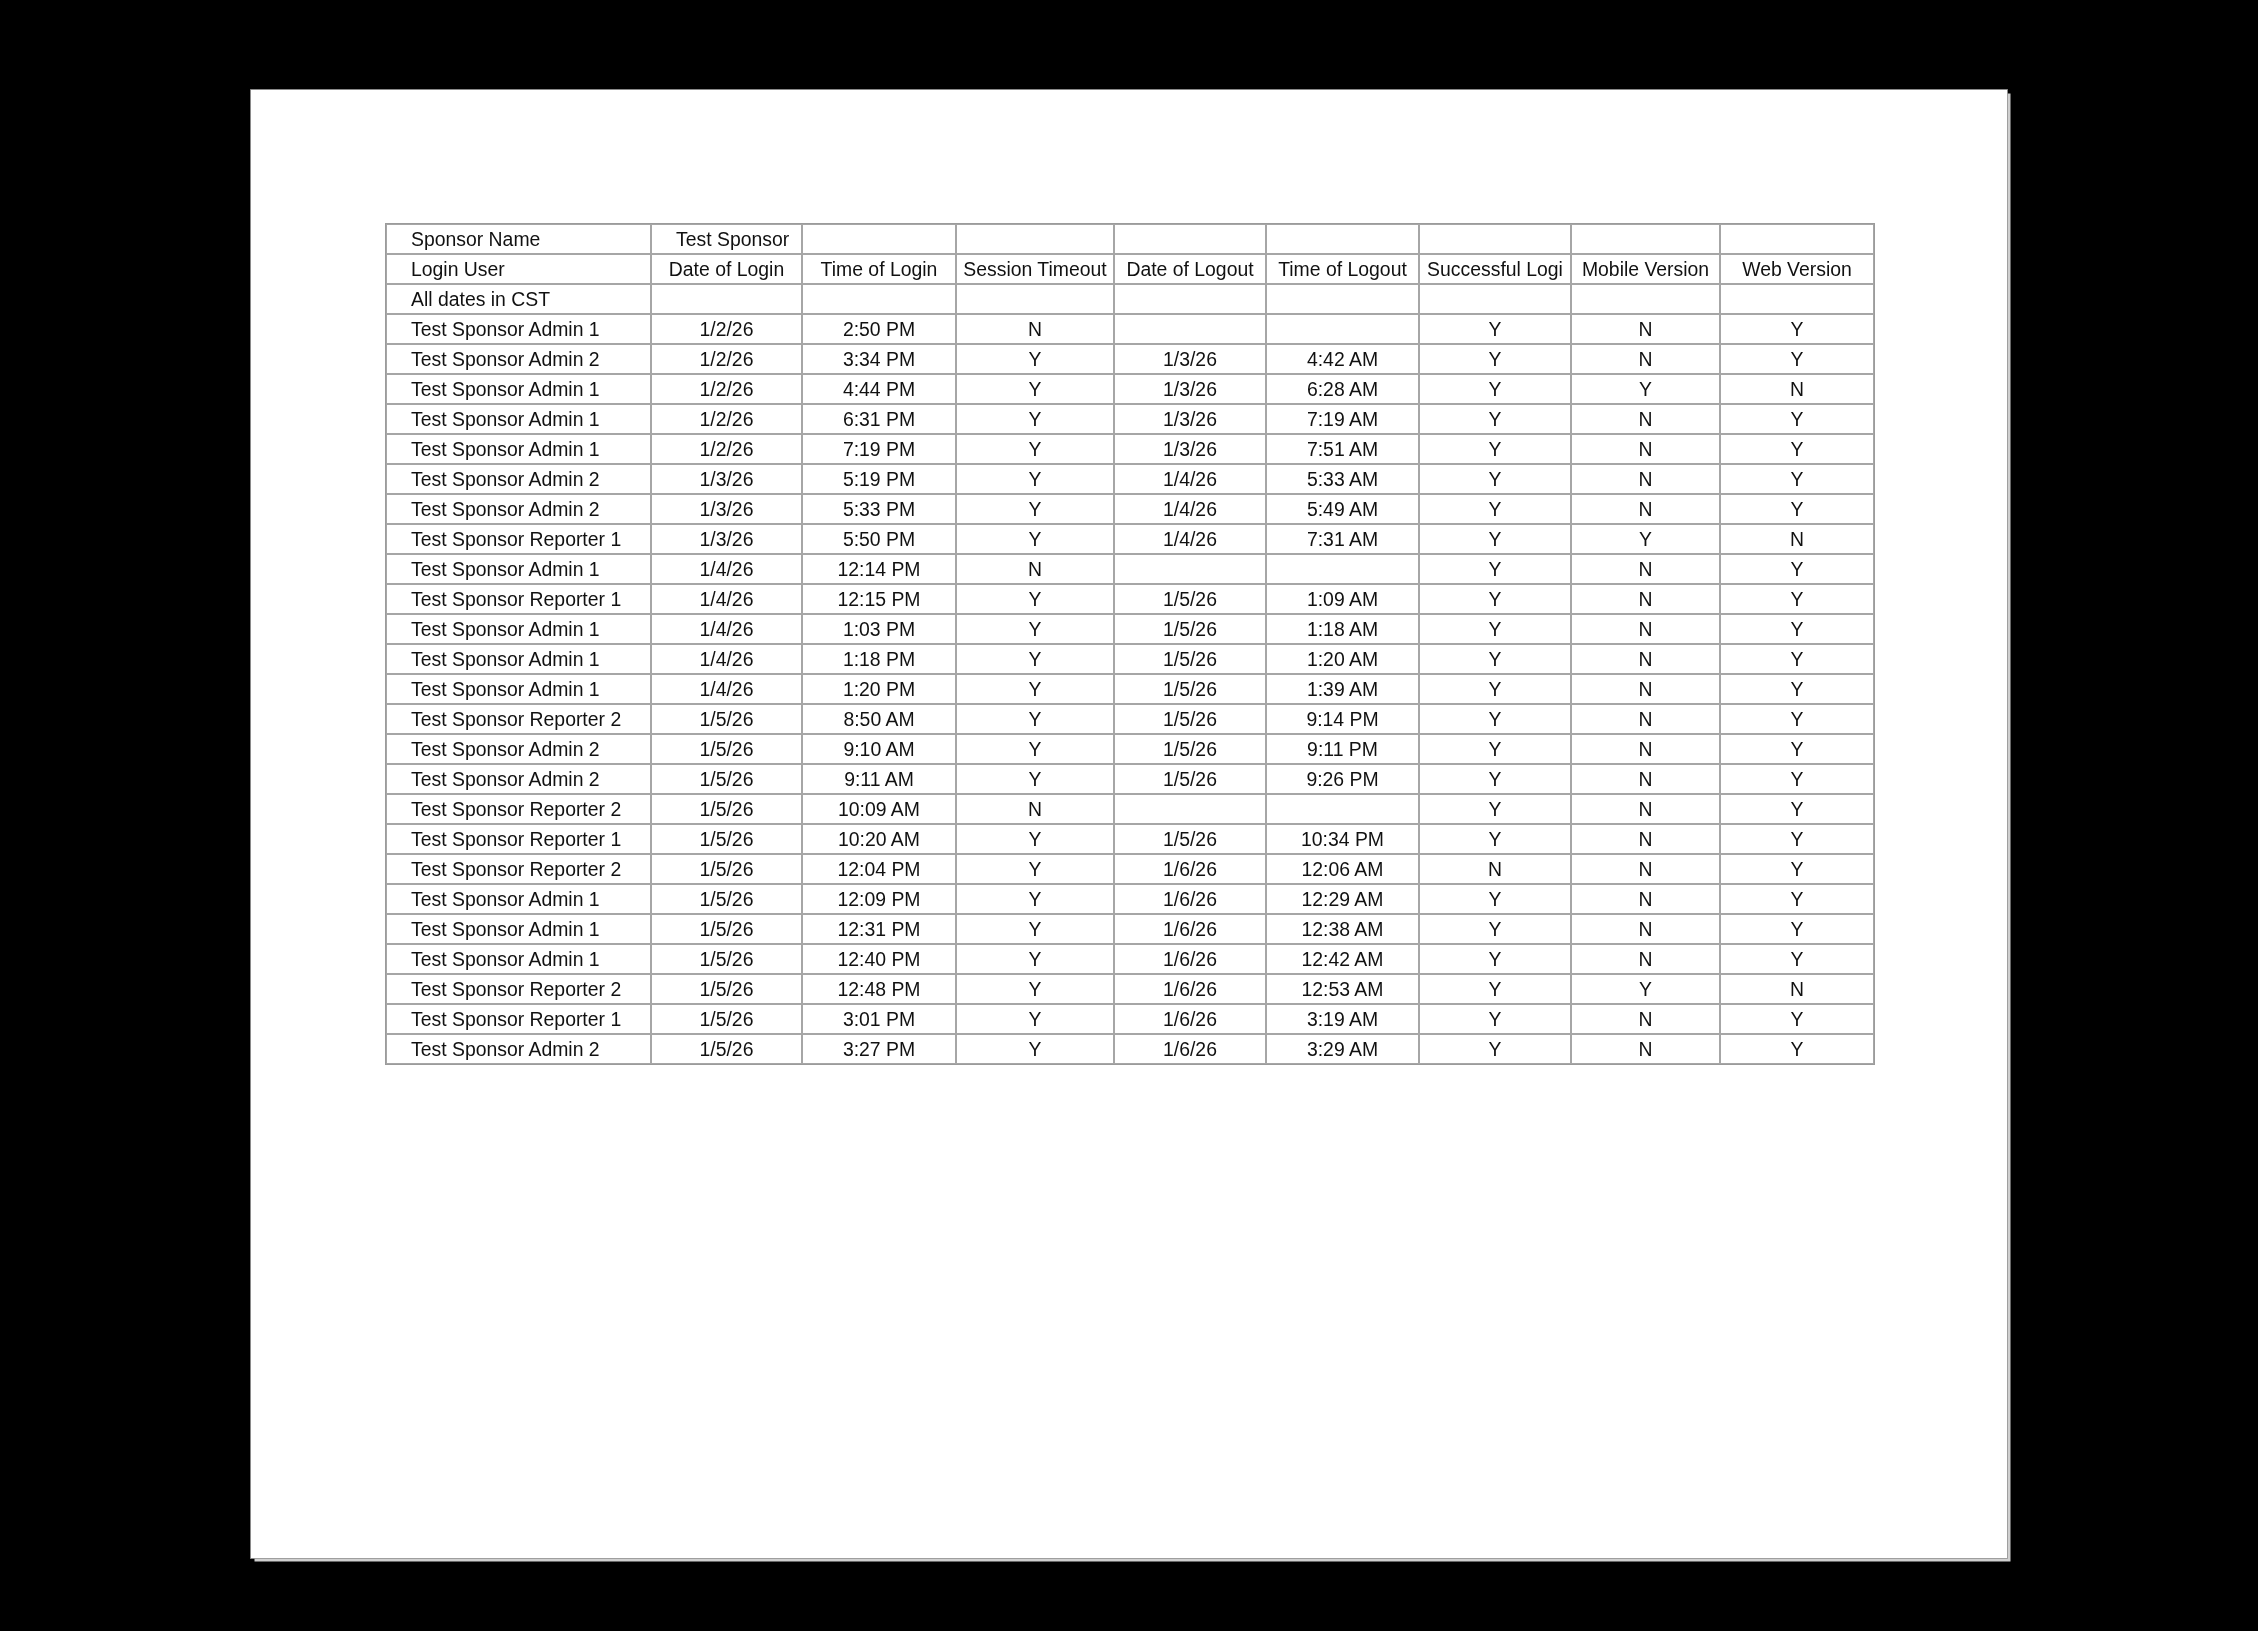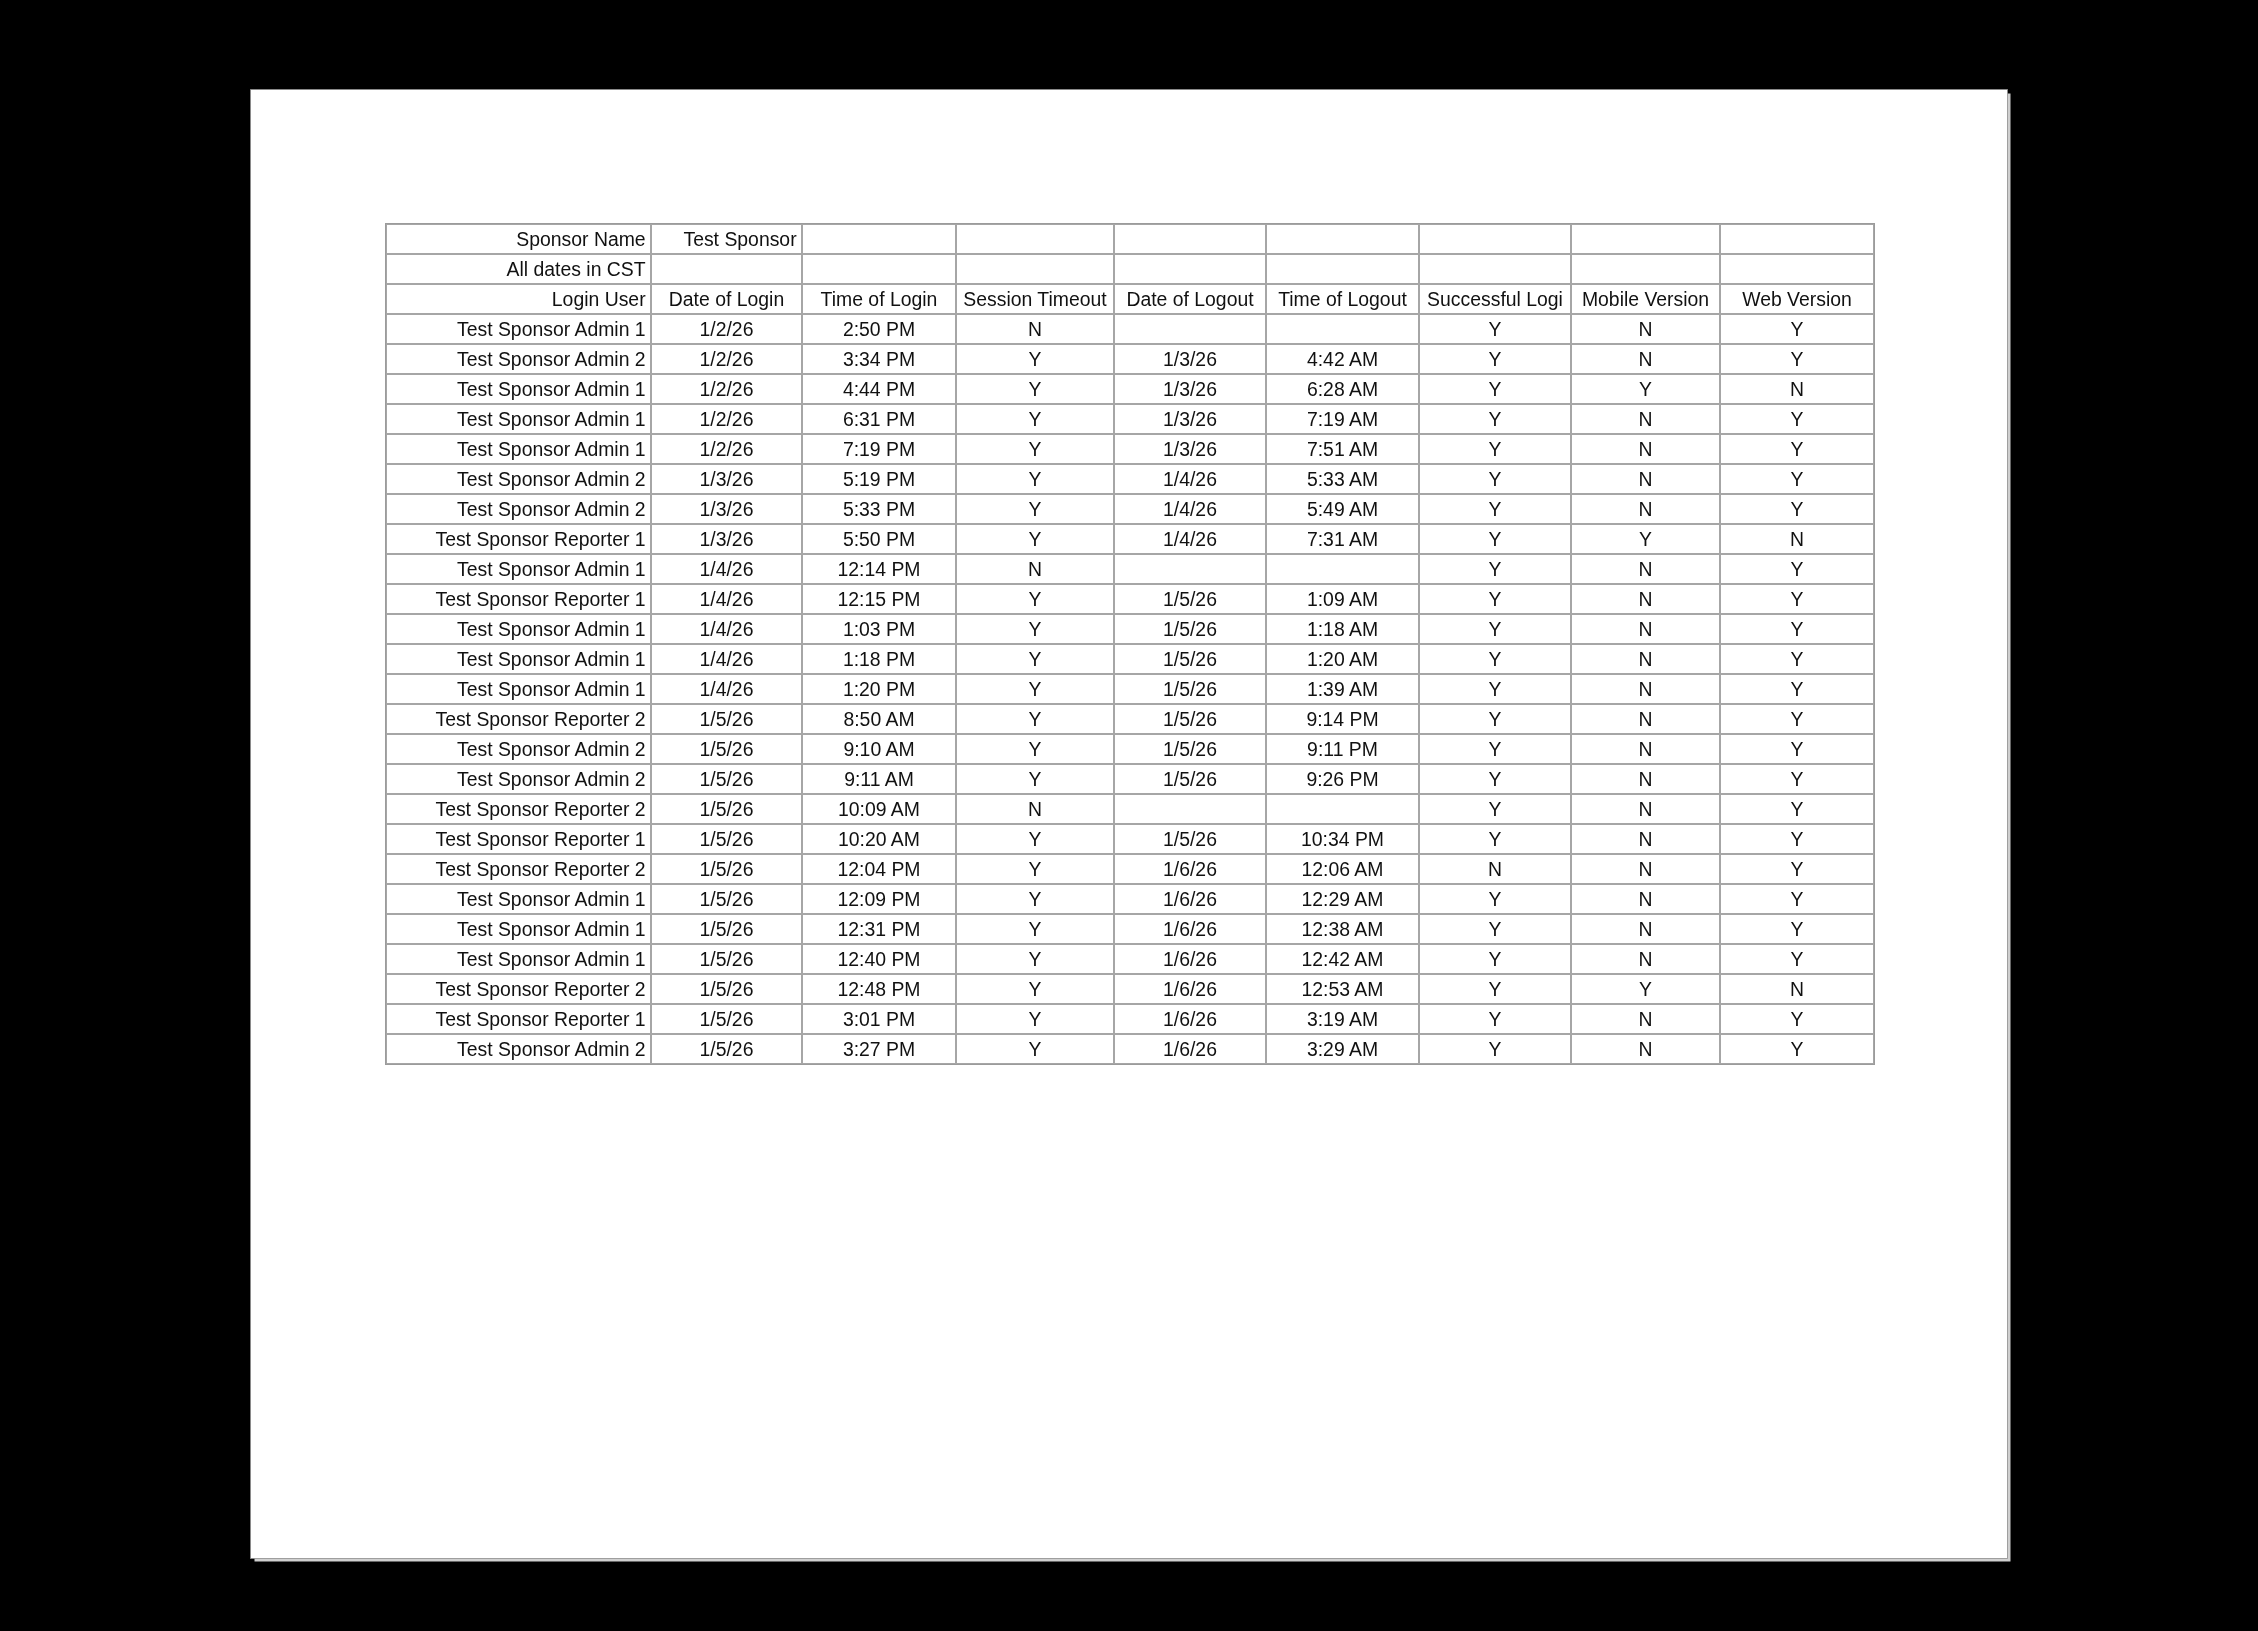--- a/index.html
+++ b/index.html
@@ -43,22 +43,22 @@
     line-height: 28px;
     color: #111111;
     padding: 0 4.4px;
     text-align: center;
     vertical-align: middle;
     white-space: nowrap;
     overflow: hidden;
     background: #ffffff;
   }
   table.report-table td.align-left {
-    text-align: right;
-    padding-left: 14px;
+    text-align: left;
+    padding-left: 24px;
   }
 </style>
 </head>
 <body>
 
 <div class="canvas">
   <div class="page">
     <table class="report-table">
       <colgroup>
           <col style="width: 265px;">
@@ -77,42 +77,42 @@
             <td class="align-left">Test Sponsor</td>
             <td></td>
             <td></td>
             <td></td>
             <td></td>
             <td></td>
             <td></td>
             <td></td>
           </tr>
           <tr>
-            <td class="align-left">All dates in CST</td>
-            <td class="align-left"></td>
-            <td></td>
-            <td></td>
-            <td></td>
-            <td></td>
-            <td></td>
-            <td></td>
-            <td></td>
-          </tr>
-          <tr>
             <td class="align-left">Login User</td>
             <td>Date of Login</td>
             <td>Time of Login</td>
             <td>Session Timeout</td>
             <td>Date of Logout</td>
             <td>Time of Logout</td>
             <td>Successful Logi</td>
             <td>Mobile Version</td>
             <td>Web Version</td>
           </tr>
           <tr>
+            <td class="align-left">All dates in CST</td>
+            <td class="align-left"></td>
+            <td></td>
+            <td></td>
+            <td></td>
+            <td></td>
+            <td></td>
+            <td></td>
+            <td></td>
+          </tr>
+          <tr>
             <td class="align-left">Test Sponsor Admin 1</td>
             <td>1/2/26</td>
             <td>2:50 PM</td>
             <td>N</td>
             <td></td>
             <td></td>
             <td>Y</td>
             <td>N</td>
             <td>Y</td>
           </tr>

